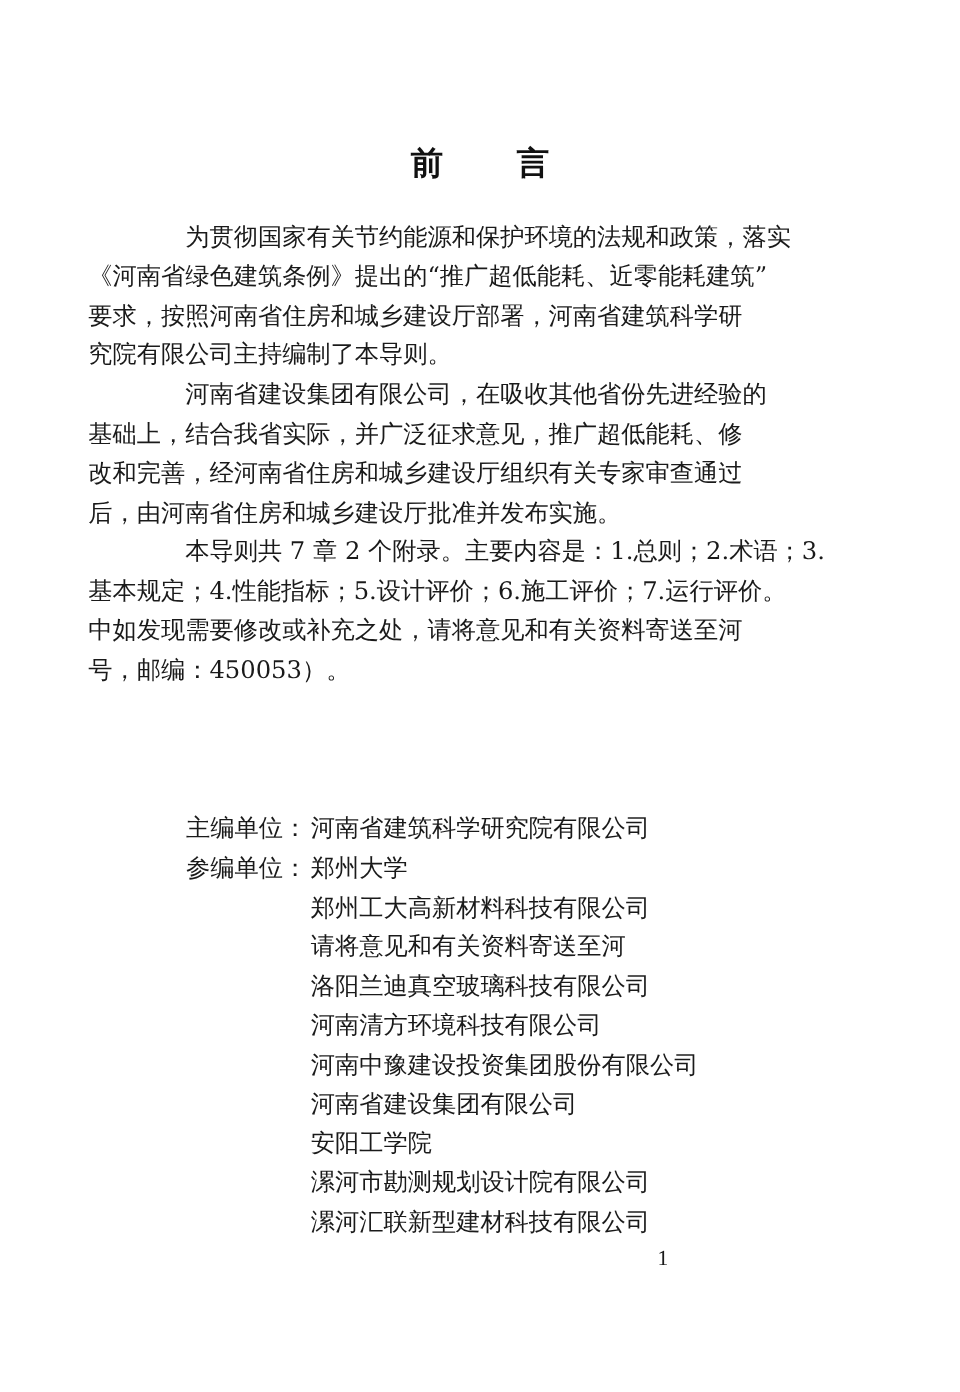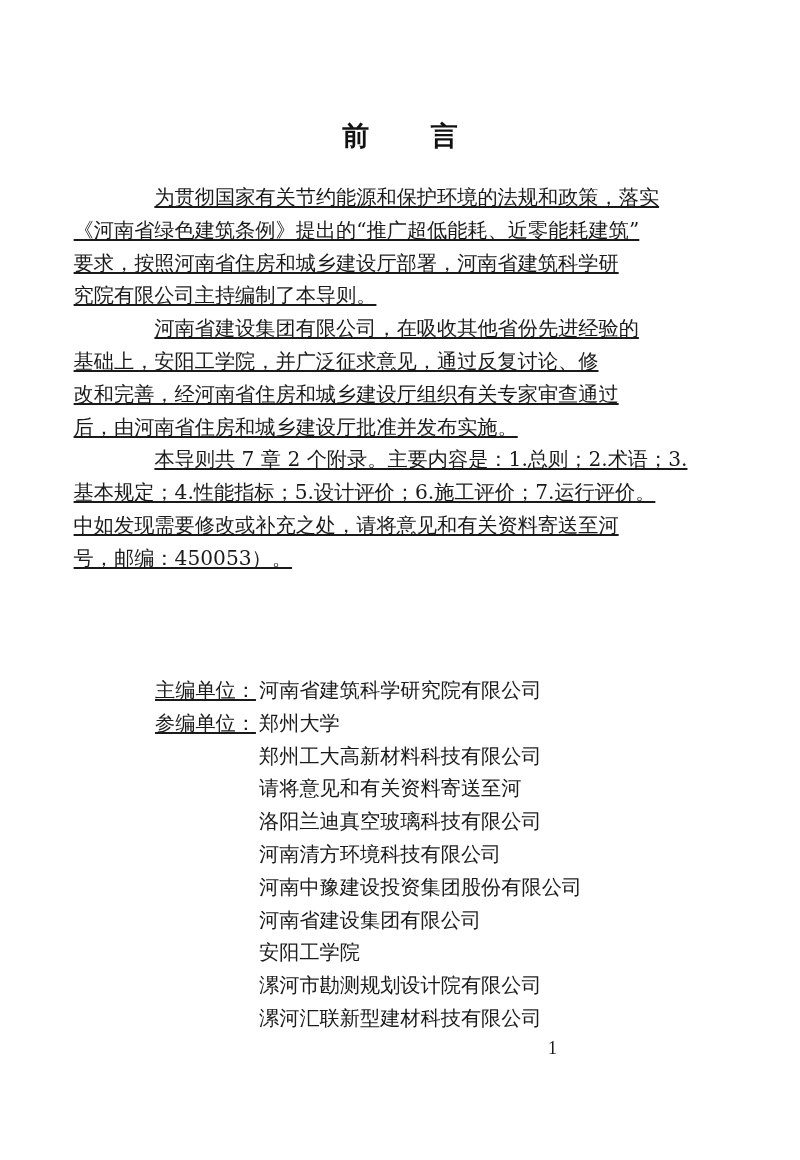--- a/index.html
+++ b/index.html
@@ -42,37 +42,35 @@
       line-height: 32.8px;
       text-align: justify;
       text-justify: inter-character;
     }
     .para {
       margin: 0;
       text-indent: 2em;
     }
     .para .line {
       display: block;
-      text-decoration: underline;
     }
     .credits {
       position: absolute;
       left: 155px;
       top: 674px;
       font-size: 20.2px;
       line-height: 32.8px;
     }
     .credit-row {
       display: flex;
       white-space: nowrap;
     }
     .credit-label {
       width: 104px;
       flex: none;
-      text-decoration: underline;
     }
     .credit-value {
       flex: none;
     }
     .page-number {
       position: absolute;
       right: 111px;
       top: 1038px;
       font-size: 18px;
       font-family: "Liberation Serif", "DejaVu Serif", serif;
@@ -87,21 +85,21 @@
 
   <div class="body-text">
     <p class="para">
       <span class="line">为贯彻国家有关节约能源和保护环境的法规和政策，落实</span>
       <span class="line" style="text-indent:-2em">《河南省绿色建筑条例》提出的“推广超低能耗、近零能耗建筑”</span>
       <span class="line" style="text-indent:-2em">要求，按照河南省住房和城乡建设厅部署，河南省建筑科学研</span>
       <span class="line" style="text-indent:-2em">究院有限公司主持编制了本导则。</span>
     </p>
     <p class="para">
       <span class="line">河南省建设集团有限公司，在吸收其他省份先进经验的</span>
-      <span class="line" style="text-indent:-2em">基础上，安阳工学院，并广泛征求意见，通过反复讨论、修</span>
+      <span class="line" style="text-indent:-2em">基础上，结合我省实际，并广泛征求意见，推广超低能耗、修</span>
       <span class="line" style="text-indent:-2em">改和完善，经河南省住房和城乡建设厅组织有关专家审查通过</span>
       <span class="line" style="text-indent:-2em">后，由河南省住房和城乡建设厅批准并发布实施。</span>
     </p>
     <p class="para">
       <span class="line">本导则共 7 章 2 个附录。主要内容是：1.总则；2.术语；3.</span>
       <span class="line" style="text-indent:-2em">基本规定；4.性能指标；5.设计评价；6.施工评价；7.运行评价。</span>
     </p>
     <p class="para">
       <span class="line" style="text-indent:-2em">中如发现需要修改或补充之处，请将意见和有关资料寄送至河</span>
       <span class="line" style="text-indent:-2em">号，邮编：450053）。</span>

